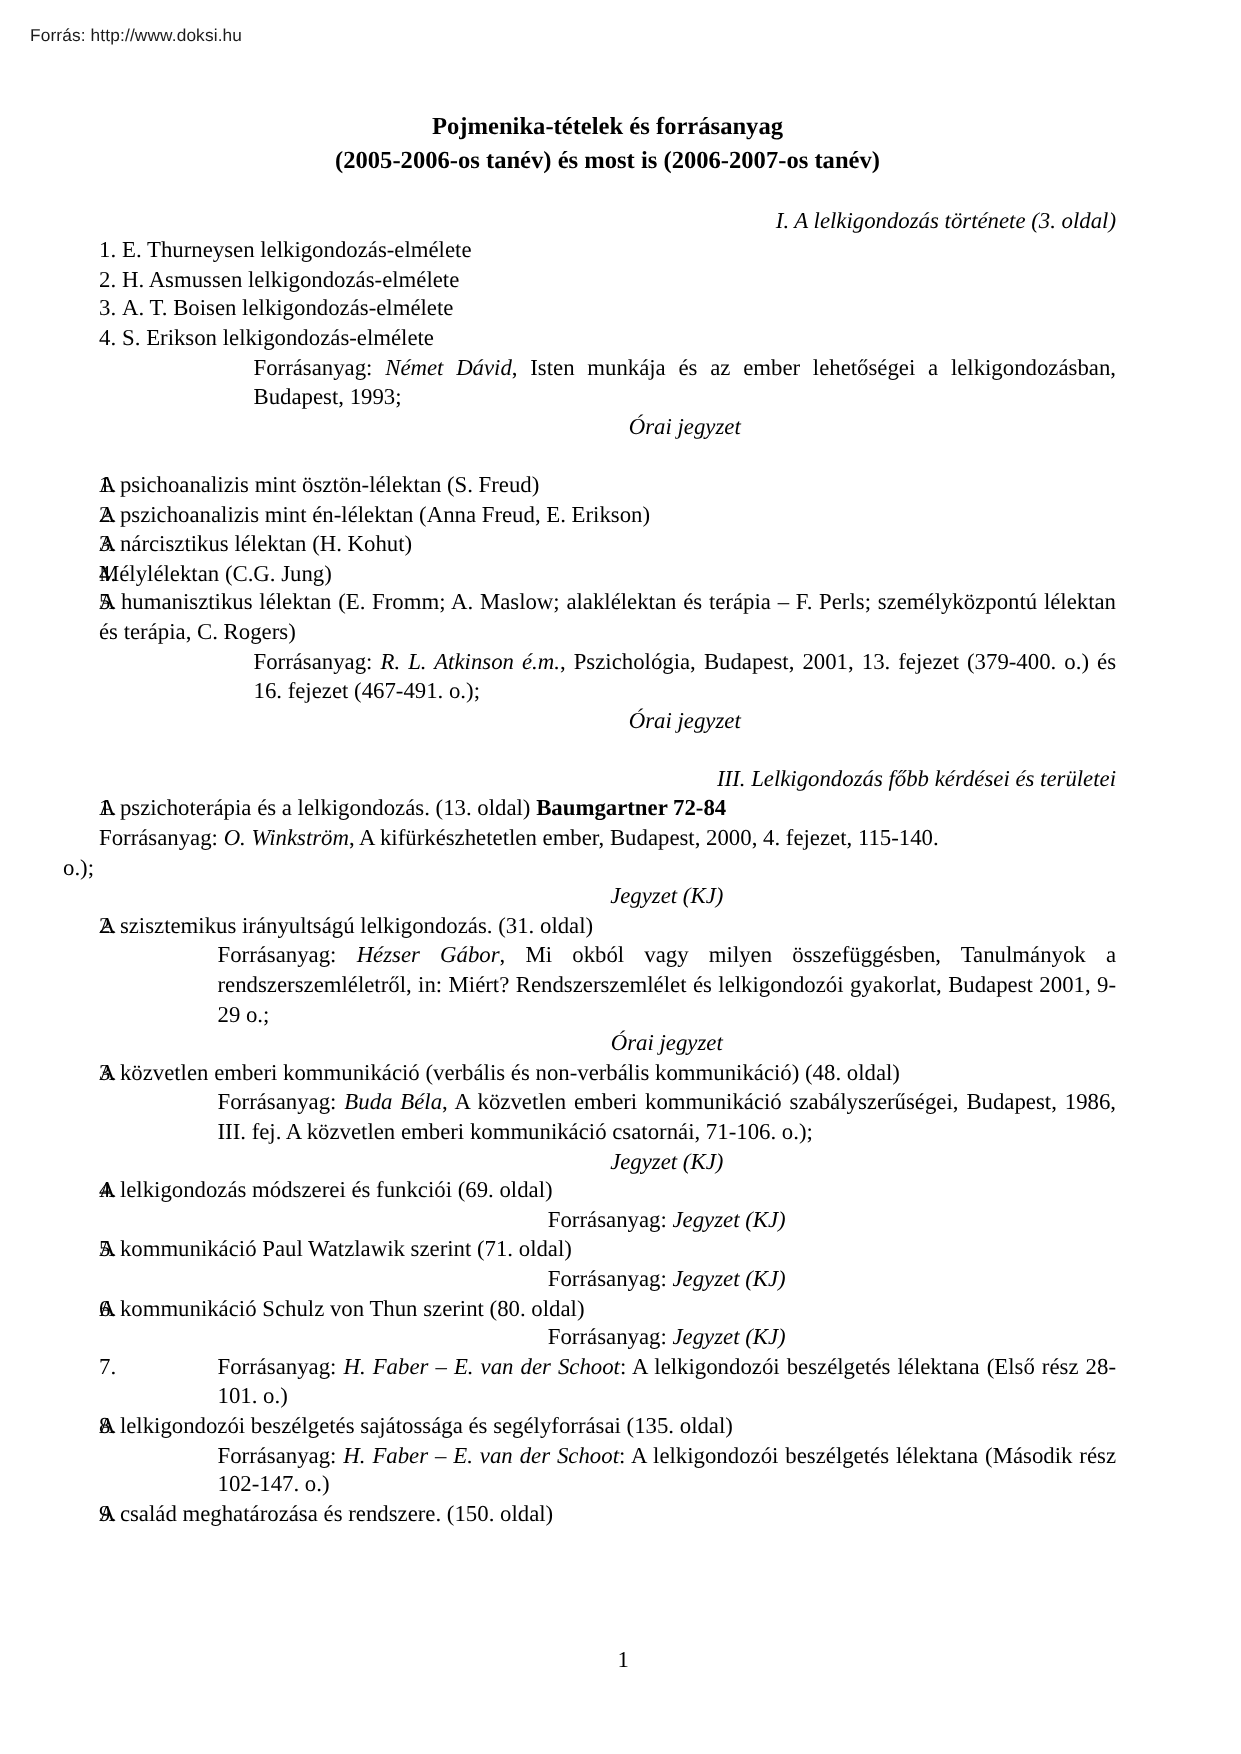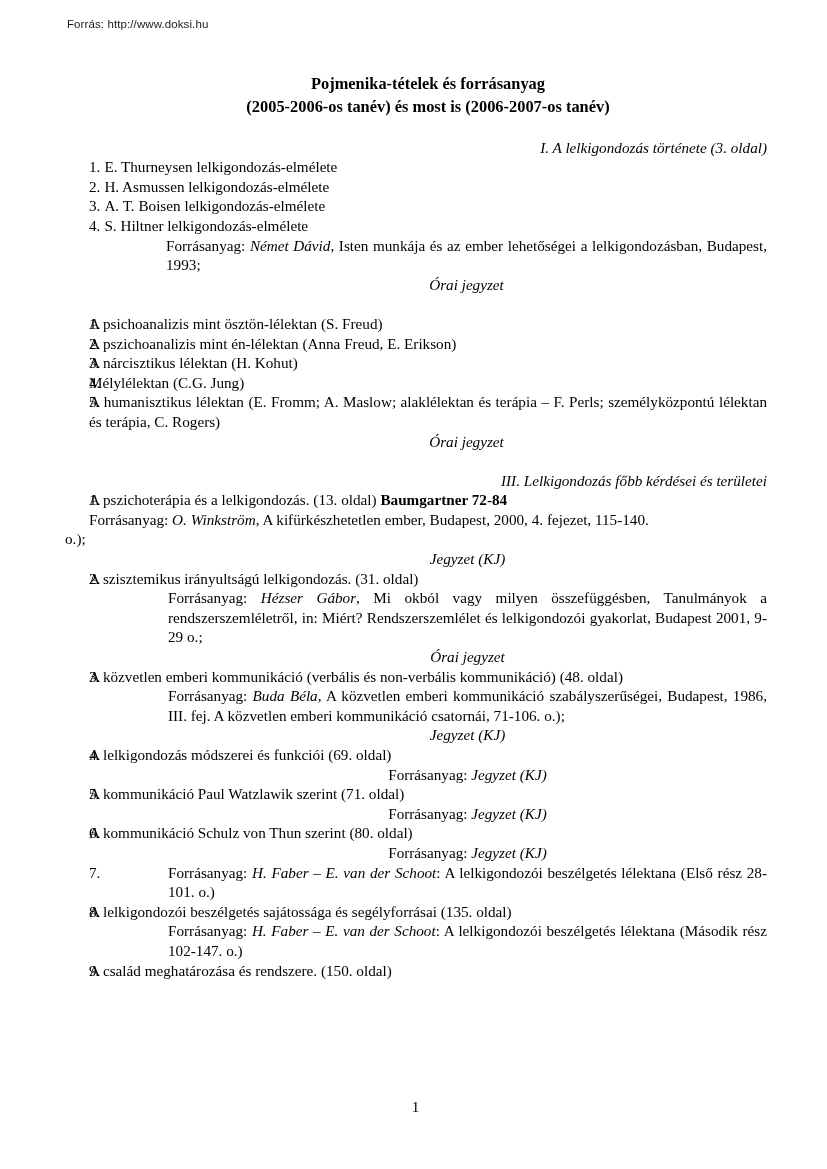--- a/index.html
+++ b/index.html
@@ -25,27 +25,26 @@
   
   .source-stamp {
     position: absolute;
     top: 18px;
     left: 20px;
     font-family: "Liberation Sans", "DejaVu Sans", sans-serif;
     font-size: 11.5px;
     color: #1a1a1a;
     letter-spacing: 0.1px;
     white-space: nowrap;
-    margin-left: 47px;
   }
 
   
   .content {
     position: absolute;
-    left: 89px;
+    left: 66px;
     top: 72px;
     width: 678px;           
     font-size: 15.2px;
     line-height: 19.6px;
   }
 
   .doc-title {
     text-align: center;
     font-weight: bold;
     font-size: 16.4px;
@@ -93,21 +92,21 @@
   .styleB > li > .num {
     position: absolute;
     left: 0;
     top: 0;
     width: 20px;
     text-align: left;
   }
 
   
   .sub {
-    margin-left: 77px;
+    margin-left: 103px;
     text-align: justify;
     text-justify: inter-word;
   }
   .sub.nojust { text-align: center; }
   
   .sub-flush {
     margin-left: 0;
     text-align: justify;
   }
   .outdent {
@@ -144,36 +143,37 @@
     </div>
 
     <div class="section-gap"></div>
 
     <div class="section">
       <div class="sec-heading">I. A lelkigondozás története (3. oldal)</div>
       <ul class="lst styleA">
         <li><span class="num">1.</span><span>E. Thurneysen lelkigondozás-elmélete</span></li>
         <li><span class="num">2.</span><span>H. Asmussen lelkigondozás-elmélete</span></li>
         <li><span class="num">3.</span><span>A. T. Boisen lelkigondozás-elmélete</span></li>
-        <li><span class="num">4.</span><span>S. Hiltner lelkigondozás-elmélete</span></li>
+        <li><span class="num">4.</span><span>S. Erikson lelkigondozás-elmélete</span></li>
       </ul>
       <div class="sub"><span>Forrásanyag:</span> <span class="it">Német Dávid</span><span>, Isten munkája és az ember lehetőségei a lelkigondozásban, Budapest, 1993;</span></div>
       <div class="sub nojust it">Órai jegyzet</div>
     </div>
 
     <div class="section-gap"></div>
 
     <div class="section">
       <ul class="lst styleB">
         <li><span class="num">1.</span><span>A psichoanalizis mint ösztön-lélektan (S. Freud)</span></li>
         <li><span class="num">2.</span><span>A pszichoanalizis mint én-lélektan (Anna Freud, E. Erikson)</span></li>
         <li><span class="num">3.</span><span>A nárcisztikus lélektan (H. Kohut)</span></li>
         <li><span class="num">4.</span><span>Mélylélektan (C.G. Jung)</span></li>
         <li><span class="num">5.</span><span>A humanisztikus lélektan (E. Fromm; A. Maslow; alaklélektan és terápia – F. Perls; személyközpontú lélektan és terápia, C. Rogers)</span></li>
       </ul>
+      <div class="sub"><span>Forrásanyag:</span> <span class="it">R. L. Atkinson é.m.</span><span>, Pszichológia, Budapest, 2001, 13. fejezet (379-400. o.) és 16. fejezet (467-491. o.);</span></div>
       <div class="sub nojust it">Órai jegyzet</div>
     </div>
 
     <div class="section-gap"></div>
 
     <div class="section">
       <div class="sec-heading">III. Lelkigondozás főbb kérdései és területei</div>
       <ul class="lst styleB">
 
         <li>

